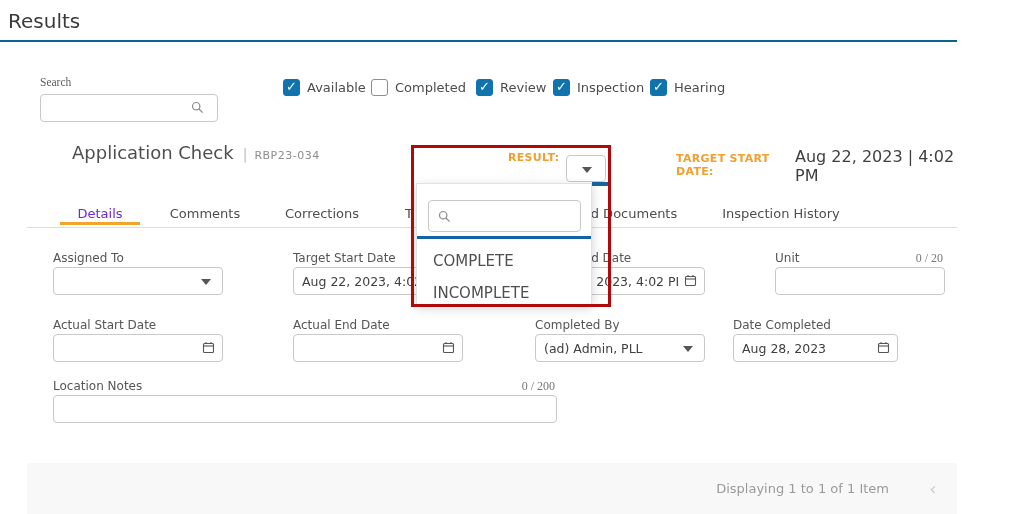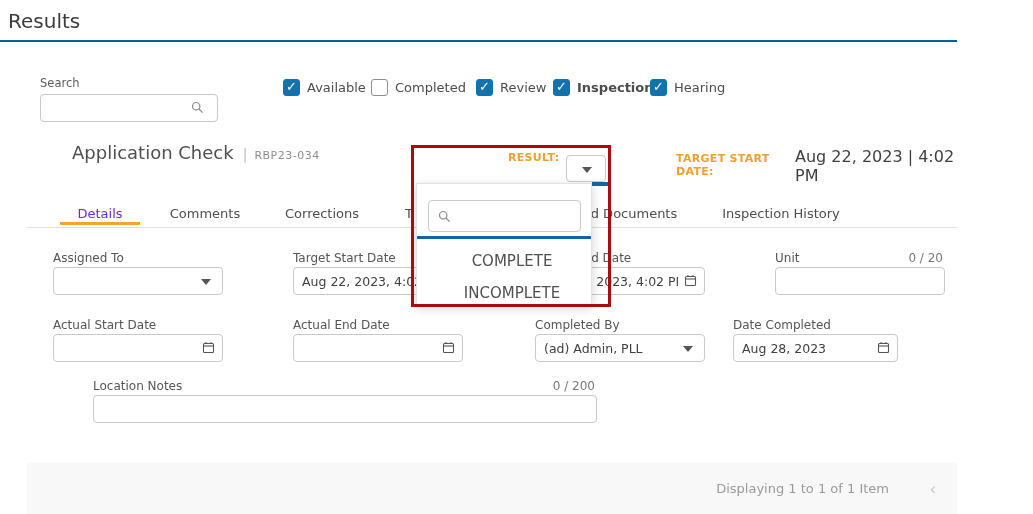--- a/index.html
+++ b/index.html
@@ -49,35 +49,35 @@
   .tsd-value { font-size:16px; color:#3f3f3f; }
   
   .tabs-divider { position:absolute; left:27px; top:227px; width:1006px; height:1px; background:#ddd; }
   .tab { position:absolute; top:203px; height:24px; line-height:22px; text-align:center; font-size:13px; color:#4e4e4e; cursor:pointer; }
   .tab.active { color:#6d28d9; font-weight:normal; }
   .tab-active-bar { position:absolute; left:60px; top:222px; width:80px; height:3px; background:#f3a42a; }
   .tab-overflow { position:absolute; left:968px; top:203px; width:36px; height:24px; text-align:center; font-size:10px; letter-spacing:2px; color:#555; line-height:20px; cursor:pointer; }
   
   .ffield { position:absolute; }
   .ffield .lbl { position:absolute; left:0; top:0; font-size:12px; color:#555; white-space:nowrap; }
-  .ffield .counter { position:absolute; top:0; right:2px; font-size:12px; color:#777; }
+  .ffield .counter { position:absolute; top:0; right:2px; font-size:12px; color:#777;font-family:Liberation Serif, serif; }
   .ffield .box { position:absolute; left:0; top:16px; height:28px; width:100%; }
   .ffield input { padding-right:26px; }
   .icon-btn { position:absolute; right:8px; top:7px; cursor:pointer; }
   .ffield .caret { right:12px; top:12px; left:auto; position:absolute; cursor:pointer; }
   
   .popup {
     position:absolute; left:416px; top:183px; width:176px; height:122px; background:#fff;
     border:1px solid #e2e2e2; box-shadow:0 3px 10px rgba(0,0,0,.18); z-index:20;
   }
   .popup-search { position:absolute; left:11px; top:16px; width:153px; height:32px; border:1px solid #c9c9c9; border-radius:4px; }
   .popup-search input { border:none; width:100%; height:100%; padding:0 8px 0 30px; font-family:inherit; font-size:13px; outline:none; background:transparent; }
   .popup-search .mag { position:absolute; left:9px; top:9px; }
   .popup-underline { position:absolute; left:0; top:52px; width:100%; height:3px; background:#1464a5; }
-  .popup-option { position:absolute; left:0; width:100%; height:30px; line-height:30px; padding-left:16px; font-size:15px; color:#4f4f4f; cursor:pointer;text-align:center; }
+  .popup-option { position:absolute; left:0; width:100%; height:30px; line-height:30px; padding-left:16px; font-size:15px; color:#4f4f4f; cursor:pointer; }
   
   .red-box { position:absolute; left:411px; top:145px; width:200px; height:162px; border:3px solid #ad0b0b; z-index:30; pointer-events:none; }
   
   .bottom-bar {
     position:absolute; left:27px; top:463px; width:1006px; height:51px; background:#f8f8f8;
     display:flex; align-items:center; justify-content:flex-end; padding-right:40px; gap:0;
   }
   .page-summary { font-size:13px; color:#9a9a9a; margin-right:24px; }
   .pager-btn { width:40px; text-align:center; font-size:17px; color:#c9c9c9; cursor:pointer; background:none; border:none; font-family:inherit; }
   svg { display:block; }
@@ -93,21 +93,21 @@
       <svg width="16" height="16" viewBox="0 0 16 16">
           <g stroke="#6b6b6b" stroke-width="1.4" fill="none">
             <line x1="3" y1="2.5" x2="13" y2="2.5"></line>
             <line x1="8" y1="5.5" x2="8" y2="14"></line>
             <polyline points="4.5,9 8,5.5 11.5,9"></polyline>
           </g>
         </svg>
     </span>
   </div>
 
-  <div class="field-label" style="left:40px; top:76px;">Search</div>
+  <div class="field-label" style="left:40px; top:76px;font-family:Liberation Serif, serif;">Search</div>
   <div class="search-wrap">
     <input class="text-input" value="" style="">
     <span class="search-icon-abs">
       <svg width="13" height="13" viewBox="0 0 13 13">
           <circle cx="5.2" cy="5.2" r="3.7" stroke="#8a8a8a" stroke-width="1.2" fill="none"></circle>
           <line x1="8" y1="8" x2="11.6" y2="11.6" stroke="#8a8a8a" stroke-width="1.2"></line>
         </svg>
     </span>
   </div>
 
@@ -117,21 +117,21 @@
       <span class="cb-label">Available</span>
     </span>
     <span class="cb-item" style="left:371px;">
       <span class="checkbox"></span>
       <span class="cb-label">Completed</span>
     </span>
     <span class="cb-item" style="left:476px;text-align:center;">
       <span class="checkbox on"></span>
       <span class="cb-label">Review</span>
     </span>
-    <span class="cb-item" style="left:553px;font-weight:bold;">
+    <span class="cb-item" style="left:553px;">
       <span class="checkbox on"></span>
       <span class="cb-label">Inspection</span>
     </span>
     <span class="cb-item" style="left:650px;">
       <span class="checkbox on"></span>
       <span class="cb-label">Hearing</span>
     </span>
   </div>
 
   <div class="record-title-row">
@@ -233,21 +233,21 @@
               <rect x="1.5" y="2.5" width="10" height="9" rx="1"></rect>
               <line x1="1.5" y1="5" x2="11.5" y2="5"></line>
               <line x1="4" y1="1" x2="4" y2="3"></line>
               <line x1="9" y1="1" x2="9" y2="3"></line>
             </g>
           </svg>
         </span>
     </span>
   </div>
 
-  <div class="ffield" style="left:53px; top:379px; width:504px; height:46px;margin-left:40px;">
+  <div class="ffield" style="left:53px; top:379px; width:504px; height:46px;">
     <span class="lbl">Location Notes</span>
     <span class="counter">0 / 200</span>
     <span class="box"><input class="text-input" value="" style=""></span>
   </div>
 
   <div class="popup">
     <div class="popup-search">
       <span class="mag">
         <svg width="13" height="13" viewBox="0 0 13 13">
             <circle cx="5.2" cy="5.2" r="3.7" stroke="#8a8a8a" stroke-width="1.2" fill="none"></circle>

